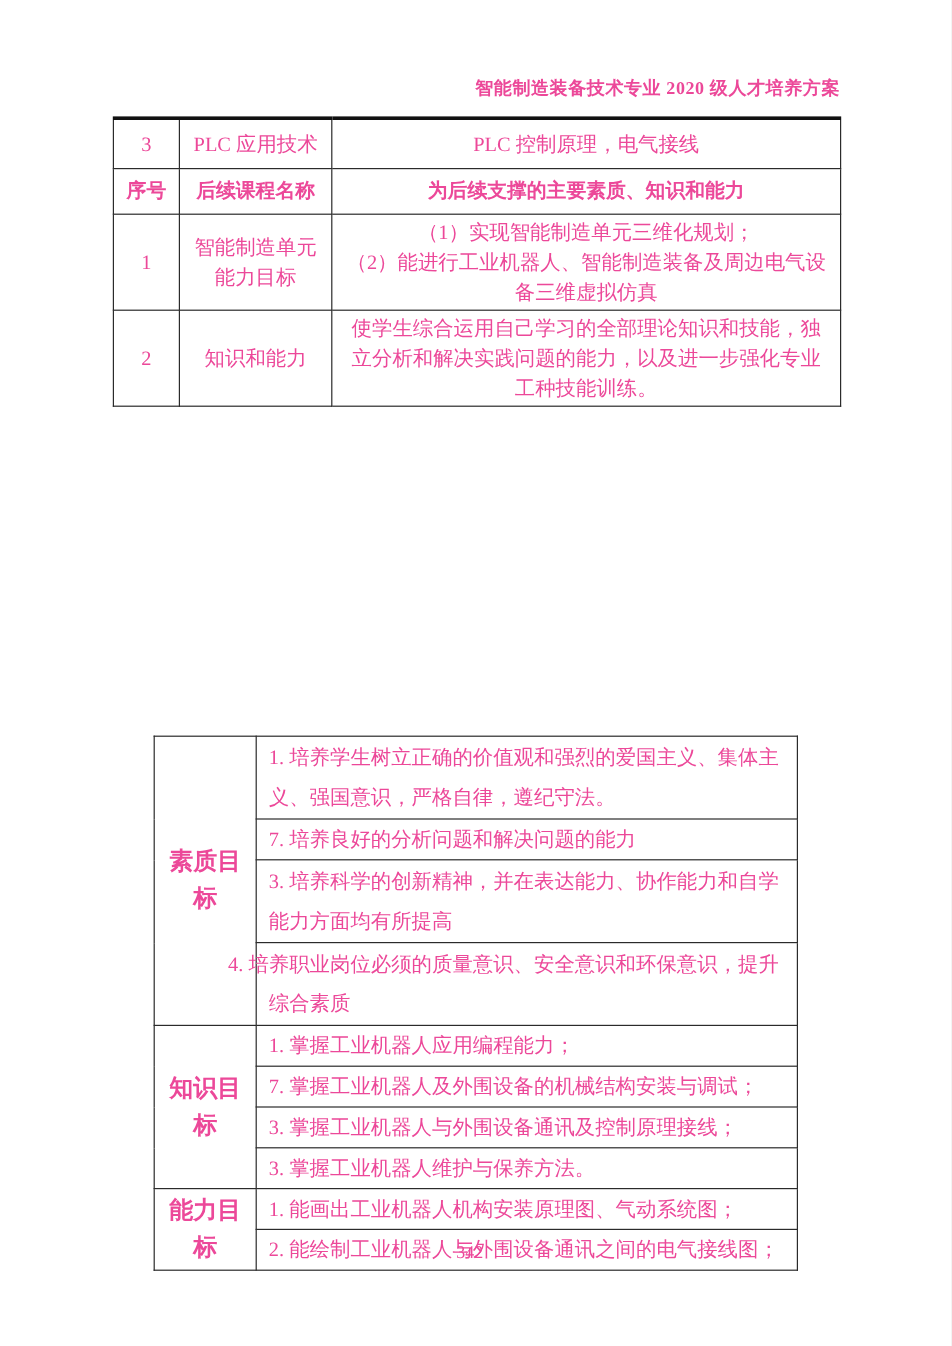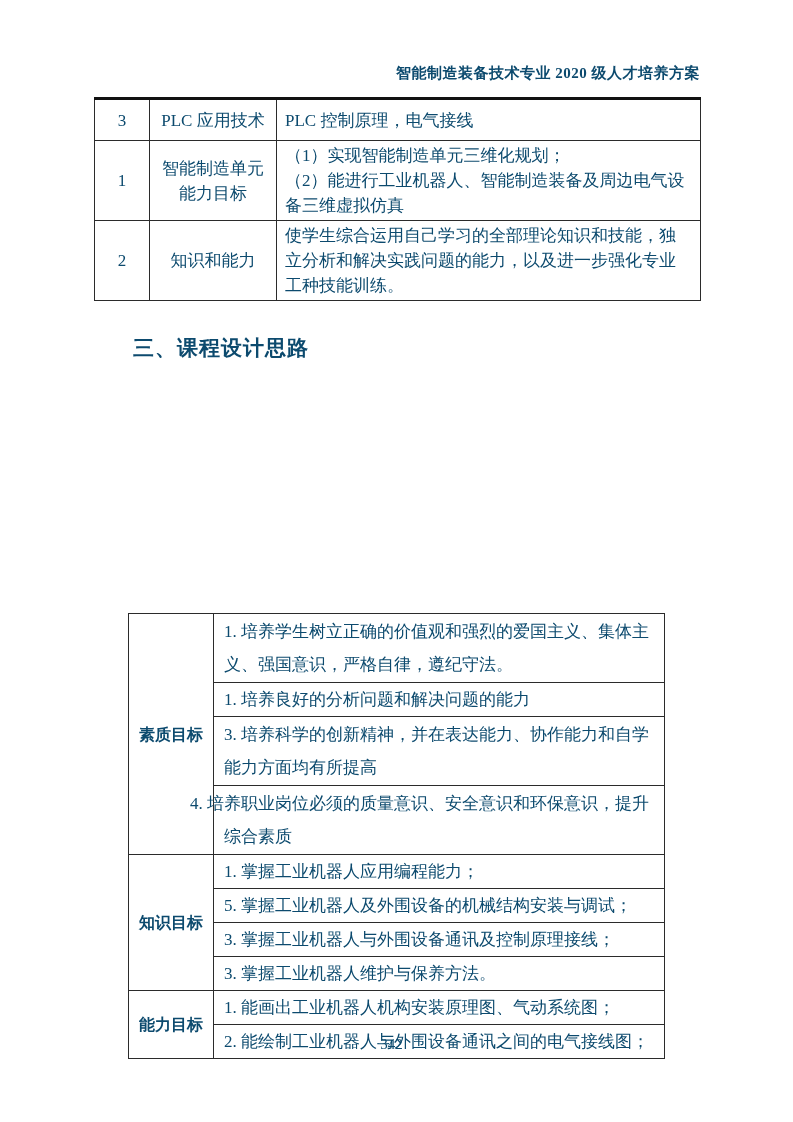--- a/index.html
+++ b/index.html
@@ -1,19 +1,19 @@
 <!DOCTYPE html>
 <html><head>
 <meta charset="utf-8">
 <style>
   * { margin:0; padding:0; box-sizing:border-box; }
   html,body { background:#e8e8e8; }
   .page {
     position:relative; width:793px; height:1122px; margin:0 auto;
-    background:#ffffff; color:#0c4a6e;
+    background:#ffffff; color:#ec4899;
     font-family:"Liberation Serif", serif;
     overflow:hidden;
   }
   
   .doc-header {
     position:absolute; top:64px; left:95px; width:605px;
     text-align:right; font-size:15px; font-weight:600; letter-spacing:0.5px;
   }
   
   .t1 {
@@ -22,21 +22,21 @@
     font-size:17px;
   }
   .t1 td {
     border:1px solid #2b2b2b; vertical-align:middle;
     padding:2px 8px; line-height:25px;
   }
   .t1 { border-top:3px solid #111; }
   .t1 tr:first-child td { border-top:3px solid #111; }
   .col-no   { width:55px;  text-align:center; }
   .col-course{ width:127px; text-align:center; }
-  .col-desc { width:424px; text-align:left; }
+  .col-desc { width:424px; text-align:center; }
   .t1 .hdr td {
     font-family:"Liberation Sans", sans-serif; font-weight:bold;
     text-align:center; font-size:16.5px;
   }
   .preline { white-space:pre-line; }
   .r-plc  td { height:42px; }
   .r-hdr  td { height:38px; }
   .r-one  td { height:74px; }
   .r-two  td { height:72px; }
   
@@ -57,21 +57,21 @@
     position:absolute; top:613px; left:128px; width:537px;
     border-collapse:collapse; table-layout:fixed;
     font-size:17px;
   }
   .t2 td {
     border:1px solid #2b2b2b; vertical-align:middle;
     padding:1px 10px; line-height:31px;
   }
   .t2 .obj-label {
     width:85px; text-align:center; padding:1px 4px;
-    font-family:"Liberation Sans", sans-serif; font-weight:bold; font-size:16px;
+    font-family:"Liberation Sans", sans-serif; font-weight:bold; font-size:20px;
   }
   .t2 .two-line { line-height:33px; }
   .h62 td, td.h62 { height:62px; }
   .h63 td, td.h63 { height:63px; }
   .h33 td, td.h33 { height:33px; }
   .h34 td, td.h34 { height:34px; }
   .h32 td, td.h32 { height:32px; }
   .h31 td, td.h31 { height:31px;margin-top:40px; }
   .hang {
     padding-left:44px; text-indent:-34px;
@@ -89,60 +89,64 @@
 
   <div class="doc-header">智能制造装备技术专业 2020 级人才培养方案</div>
 
   <table class="t1">
     <tbody>
         <tr class="r-plc">
       <td class="col-no">3</td>
       <td class="col-course">PLC 应用技术</td>
       <td class="col-desc">PLC 控制原理，电气接线</td>
     </tr>
+    <tr class="hdr r-hdr">
+      <td class="col-no">序号</td>
+      <td class="col-course">后续课程名称</td>
+      <td class="col-desc">为后续支撑的主要素质、知识和能力</td>
+    </tr>
     <tr class="r-one">
       <td class="col-no">1</td>
       <td class="col-course preline">智能制造单元
 能力目标</td>
       <td class="col-desc preline">（1）实现智能制造单元三维化规划；
 （2）能进行工业机器人、智能制造装备及周边电气设备三维虚拟仿真</td>
     </tr>
     <tr class="r-two">
       <td class="col-no">2</td>
       <td class="col-course">知识和能力</td>
       <td class="col-desc">使学生综合运用自己学习的全部理论知识和技能，独立分析和解决实践问题的能力，以及进一步强化专业工种技能训练。</td>
     </tr>
   </tbody>
     </table>
 
-  <div class="sec-heading h-three">三、课程设计思路</div>
 
 
 
   <table class="t2">
     <tbody>
         <tr>
       <td class="obj-label" rowspan="4">素质目标</td>
       <td class="two-line h62">1. 培养学生树立正确的价值观和强烈的爱国主义、集体主义、强国意识，严格自律，遵纪守法。</td>
     </tr>
     <tr>
-      <td class="h33">1. 培养良好的分析问题和解决问题的能力</td>
+      <td class="h33">7. 培养良好的分析问题和解决问题的能力</td>
     </tr>
     <tr>
       <td class="two-line h62">3. 培养科学的创新精神，并在表达能力、协作能力和自学能力方面均有所提高</td>
     </tr>
     <tr>
       <td class="two-line h63 hang">4. 培养职业岗位必须的质量意识、安全意识和环保意识，提升综合素质</td>
     </tr>
     <tr>
       <td class="obj-label" rowspan="4">知识目标</td>
       <td class="h34">1. 掌握工业机器人应用编程能力；</td>
     </tr>
     <tr>
-      <td class="h32">5. 掌握工业机器人及外围设备的机械结构安装与调试；</td>
+      <td class="h32">7. 掌握工业机器人及外围设备的机械结构安装与调试；</td>
     </tr>
     <tr>
       <td class="h32">3. 掌握工业机器人与外围设备通讯及控制原理接线；</td>
     </tr>
     <tr>
       <td class="h32">3. 掌握工业机器人维护与保养方法。</td>
     </tr>
     <tr>
       <td class="obj-label" rowspan="2">能力目标</td>
       <td class="h31">1. 能画出工业机器人机构安装原理图、气动系统图；</td>

